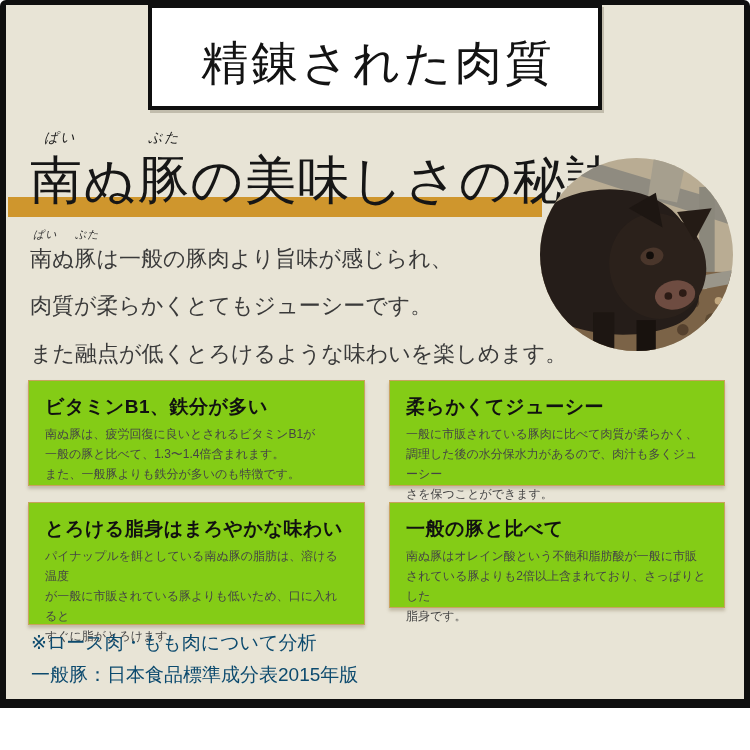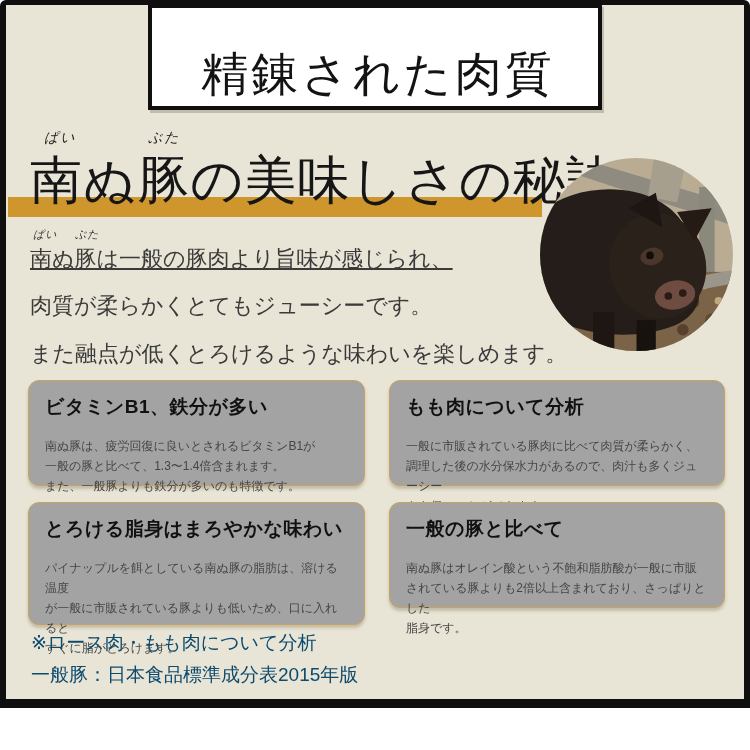--- a/index.html
+++ b/index.html
@@ -5,46 +5,46 @@
   html,body{margin:0;padding:0;background:#ffffff;}
   .stage{position:relative;width:750px;height:750px;overflow:hidden;background:#ffffff;
          font-family:"Liberation Sans","DejaVu Sans",sans-serif;}
   
   .panel{position:absolute;left:0;top:42;width:750px;height:708px;box-sizing:border-box;
          background:#e8e4d6;border:6px solid #0f0f0f;border-top-width:5px;border-bottom-width:9px;
          border-radius:6px 6px 0 0;}
   
   .title-box{position:absolute;left:148px;top:4px;width:454px;height:106px;box-sizing:border-box;
          background:#ffffff;border:4px solid #0f0f0f;z-index:6;
-         display:flex;align-items:flex-end;justify-content:center;
+         display:flex;align-items:center;justify-content:center;
          box-shadow:2px 3px 0 rgba(120,115,95,.35);padding-left:6px;}
   .title-box .t{font-family:"Liberation Serif","DejaVu Serif",serif;font-size:47px;color:#131313;
          letter-spacing:3px;padding-top:12px;}
   
   .gold-bar{position:absolute;left:8px;top:197px;width:534px;height:20px;background:#cf962d;z-index:1;}
   .heading{position:absolute;left:30px;top:146px;z-index:2;
          font-family:"Liberation Serif","DejaVu Serif",serif;font-size:52px;color:#161616;
          letter-spacing:1px;white-space:nowrap;}
   .furi{position:absolute;font-size:14px;color:#1d1d1d;letter-spacing:2px;z-index:2;white-space:nowrap;font-style:italic;}
   .furi.h1f{left:44px;top:129px;}
   .furi.h2f{left:148px;top:129px;}
   
   .photo{position:absolute;left:540px;top:158px;width:193px;height:193px;border-radius:50%;
          overflow:hidden;z-index:3;}
   
   .intro-line{position:absolute;left:30px;font-size:22px;color:#3a3a3a;white-space:nowrap;z-index:2;}
   .furi.p1f{left:33px;top:227px;font-size:11px;letter-spacing:1px;color:#333;}
   .furi.p2f{left:75px;top:227px;font-size:11px;letter-spacing:1px;color:#333;}
-  .il1{top:244px;text-decoration:underline;} .il2{top:291px;font-family:Liberation Serif, serif;} .il3{top:339px;}
+  .il1{top:244px;} .il2{top:291px;font-family:Liberation Serif, serif;} .il3{top:339px;}
   
-  .fbox{position:absolute;box-sizing:border-box;background:#a3a3a3;border:1px solid #c8a35e;
-        border-radius:11px;padding:13px 16px 0 16px;z-index:2;
+  .fbox{position:absolute;box-sizing:border-box;background:#84cc16;border:1px solid #c8a35e;
+        border-radius:0;padding:13px 16px 0 16px;z-index:2;
         box-shadow:0 3px 3px rgba(150,140,110,.45);}
   .fbox .bt{font-size:19px;font-weight:bold;color:#111111;letter-spacing:0.5px;}
-  .fbox .bb{margin-top:16px;font-size:12px;line-height:20px;color:#454545;white-space:pre-line;}
+  .fbox .bb{margin-top:4px;font-size:12px;line-height:20px;color:#454545;white-space:pre-line;}
   .b1{left:28px;top:380px;width:337px;height:106px;}
   .b2{left:389px;top:380px;width:336px;height:106px;}
   .b3{left:28px;top:502px;width:337px;height:123px;}
   .b4{left:389px;top:502px;width:336px;height:106px;}
   
   .footnotes{position:absolute;left:31px;top:627px;z-index:2;font-size:19px;line-height:32px;
         color:#0c4a6e;white-space:nowrap;}
 </style>
 </head>
 <body>
@@ -97,21 +97,21 @@
   <div class="intro-line il2">肉質が柔らかくとてもジューシーです。</div>
   <div class="intro-line il3">また融点が低くとろけるような味わいを楽しめます。</div>
 
   <div class="fbox b1">
     <div class="bt">ビタミンB1、鉄分が多い</div>
     <div class="bb">南ぬ豚は、疲労回復に良いとされるビタミンB1が
 一般の豚と比べて、1.3〜1.4倍含まれます。
 また、一般豚よりも鉄分が多いのも特徴です。</div>
   </div>
   <div class="fbox b2">
-    <div class="bt">もも肉について分析</div>
+    <div class="bt">柔らかくてジューシー</div>
     <div class="bb">一般に市販されている豚肉に比べて肉質が柔らかく、
 調理した後の水分保水力があるので、肉汁も多くジューシー
 さを保つことができます。</div>
   </div>
   <div class="fbox b3">
     <div class="bt">とろける脂身はまろやかな味わい</div>
     <div class="bb">パイナップルを餌としている南ぬ豚の脂肪は、溶ける温度
 が一般に市販されている豚よりも低いため、口に入れると
 すぐに脂がとろけます。</div>
   </div>

